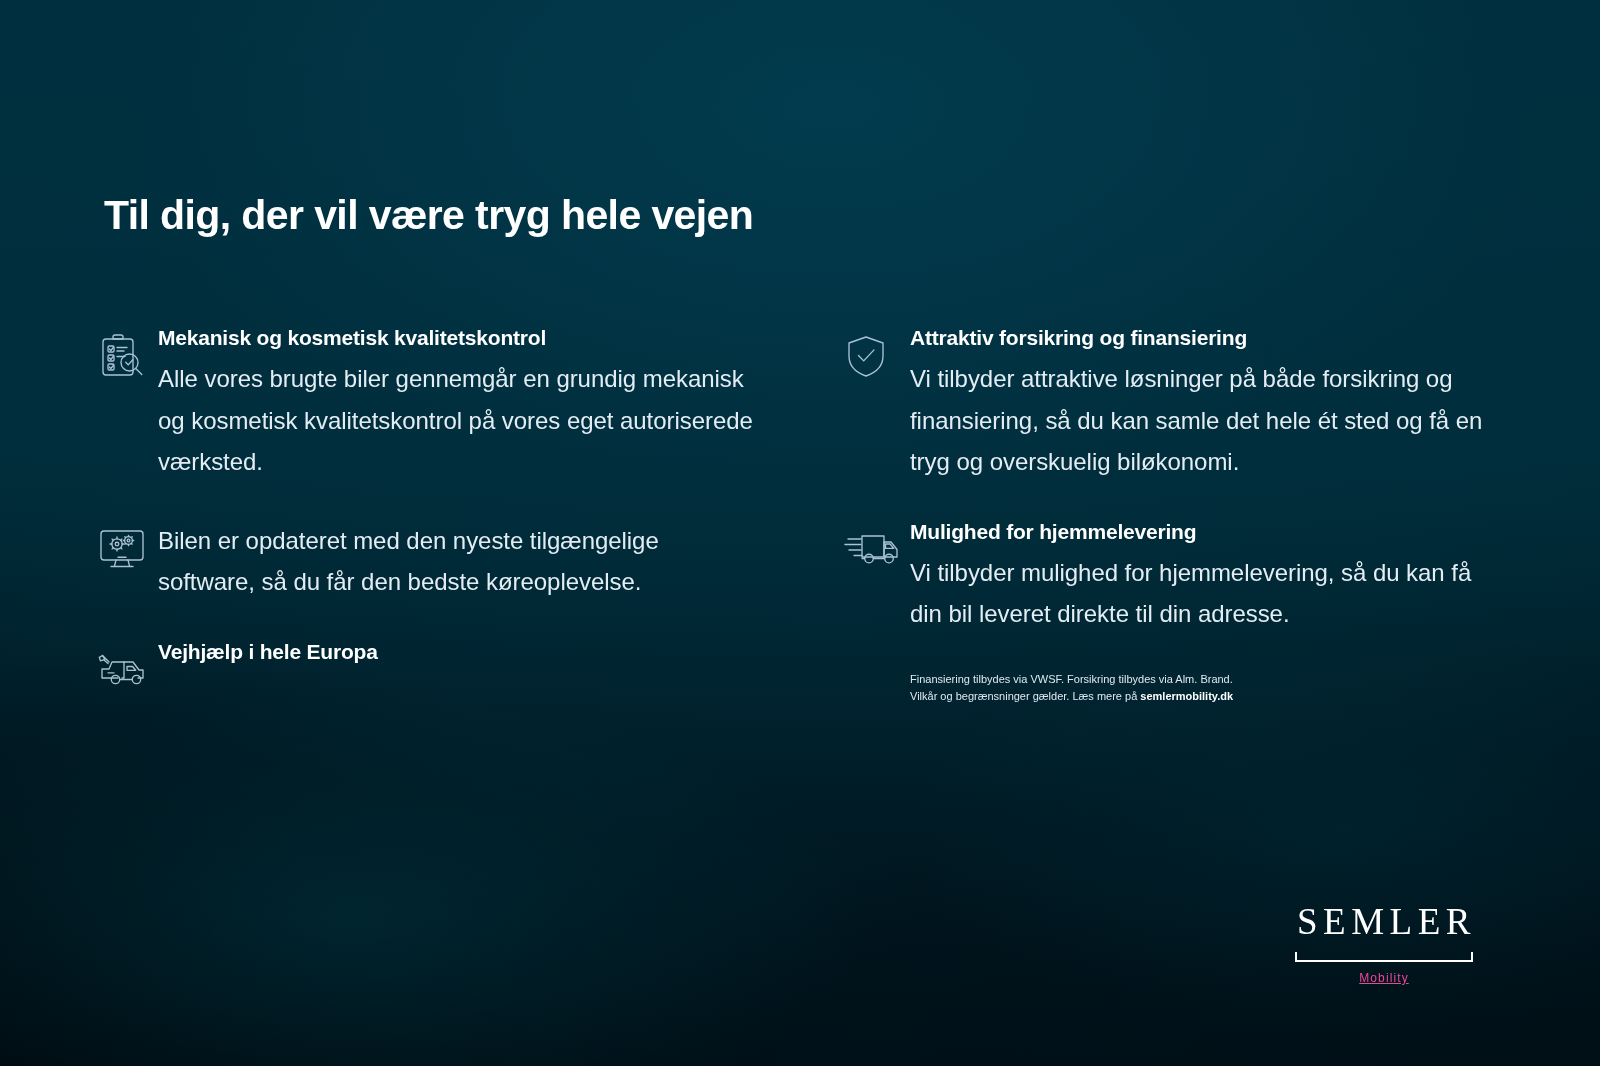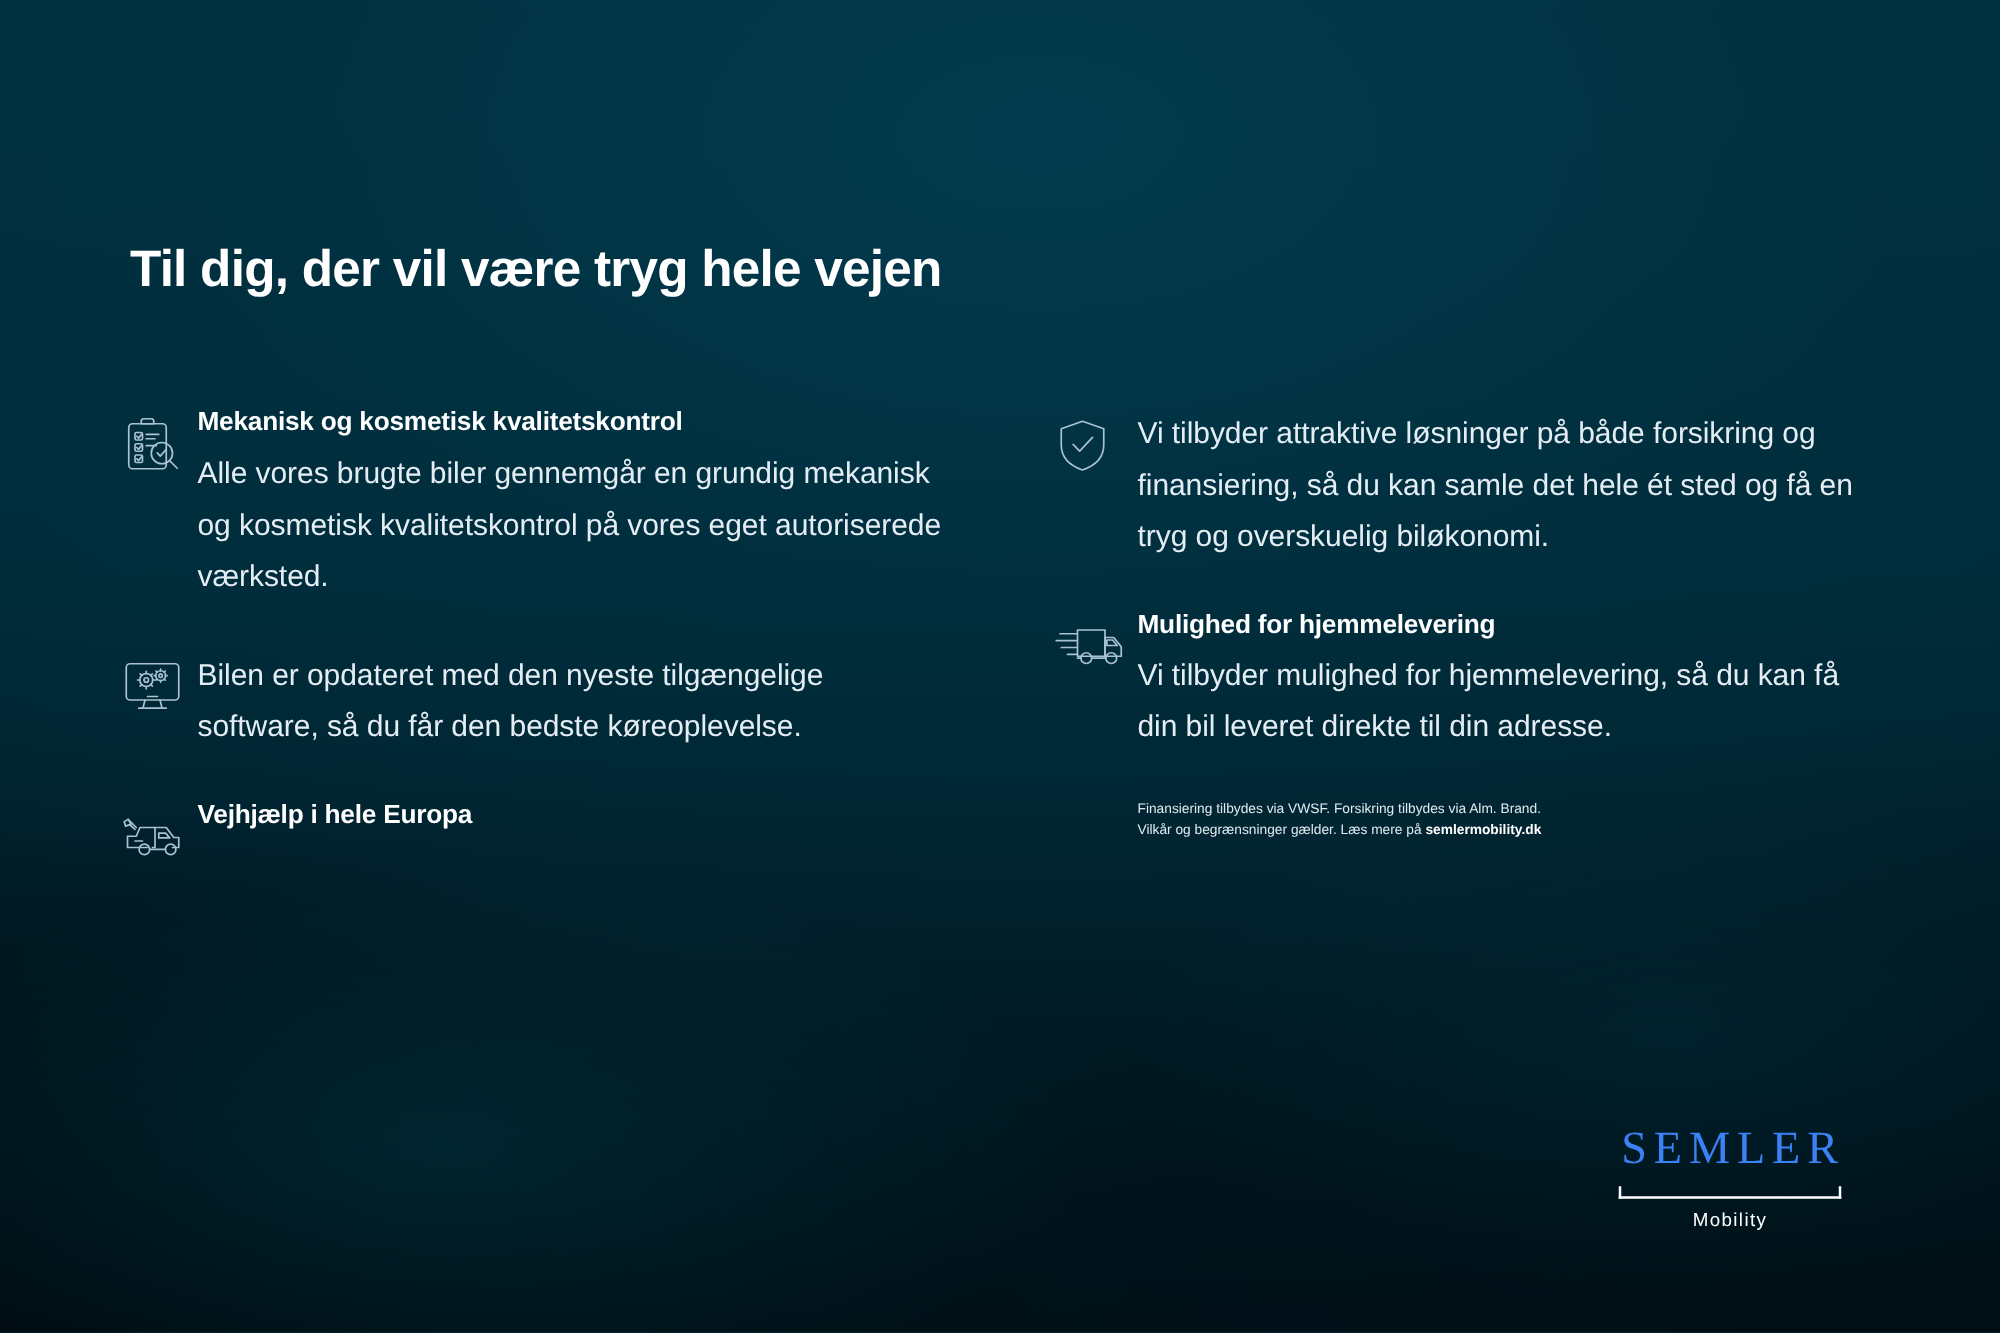--- a/index.html
+++ b/index.html
@@ -140,21 +140,21 @@
     position: absolute;
     right: 118px;
     bottom: 82px;
     width: 196px;
     text-align: center;
   }
   .logo-word {
     font-family: "Liberation Serif", serif;
     font-size: 37px;
     letter-spacing: 5.5px;
-    color: #3b82f6;
+    color: #ffffff;
     line-height: 1;
     padding-left: 5px;
   }
   .logo-rule {
     position: relative;
     height: 11px;
     margin: 12px auto 9px;
     width: 178px;
   }
   .logo-rule::before {
@@ -168,24 +168,25 @@
     position: absolute;
     top: 0;
     width: 1.6px;
     height: 10px;
     background: #ffffff;
   }
   .logo-tick.left  { left: 0; }
   .logo-tick.right { right: 0; }
   .logo-sub {
     font-family: "Liberation Sans", sans-serif;
-    font-size: 15px;
+    font-size: 12px;
     letter-spacing: 1.1px;
-    color: #ffffff;
+    color: #ec4899;
     line-height: 1;
+    text-decoration: underline;
   }
 </style>
 </head>
 <body>
 
 <div class="page">
 
   <div class="bg-base"></div>
   <div class="bg-vignette"></div>
   <div class="bg-corner-dark"></div>
@@ -266,20 +267,21 @@
     <div class="col col-right">
 
       <div class="feature">
         <div class="feature-icon">
           <svg width="44" height="46" viewBox="0 0 44 46" aria-hidden="true">
             <path d="M22 4 L39 10 v13 c0 10.2 -7.2 16.6 -17 20 c-9.8 -3.4 -17 -9.8 -17 -20 V10 z"></path>
             <path d="M14.5 22.5 l5.2 5.4 l10.3 -11"></path>
           </svg>
         </div>
         <div class="feature-body">
+          <div class="feature-title">Attraktiv forsikring og finansiering</div>
           <div class="feature-text">Vi tilbyder attraktive løsninger på både forsikring og finansiering, så du kan samle det hele ét sted og få en tryg og overskuelig biløkonomi.</div>
         </div>
       </div>
 
       <div class="feature">
         <div class="feature-icon">
           <svg width="58" height="42" viewBox="0 0 58 42" aria-hidden="true">
             <path d="M18 9 h22 v21 h-22 z"></path>
             <path d="M40 15 h7 l6 7.5 v7.5 h-13 z"></path>
             <path d="M41.5 17 h4.6 l3.6 4.4 h-8.2 z"></path>

